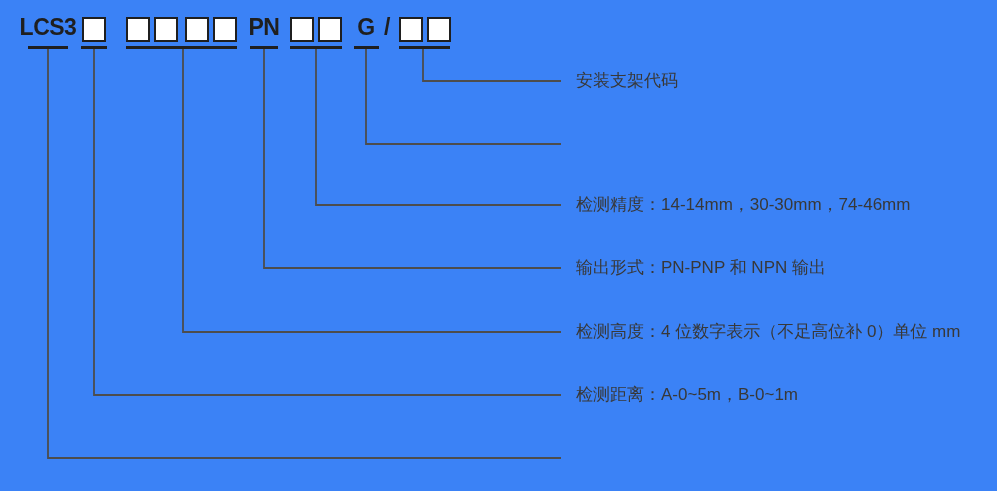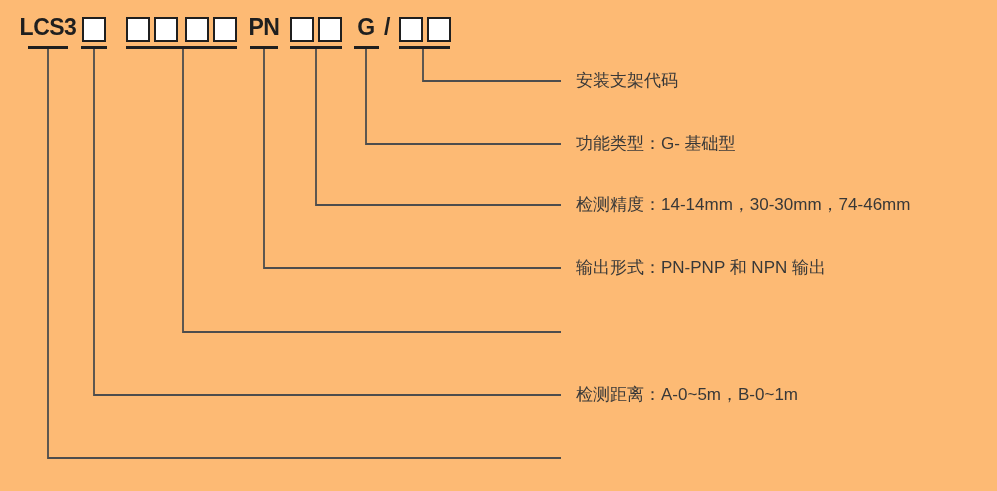--- a/index.html
+++ b/index.html
@@ -1,19 +1,19 @@
 <!DOCTYPE html>
 <html><head>
 <meta charset="utf-8">
 <style>
   html,body { margin:0; padding:0; background:#ffffff; }
   .canvas {
     position:relative;
     width:997px; height:491px;
-    background:#fdba74;
+    background:#3b82f6;
     font-family:"Liberation Sans","DejaVu Sans",sans-serif;
     overflow:hidden;
   }
   .connector-svg { position:absolute; left:0; top:0; width:997px; height:491px; }
   .connector-svg polyline { fill:none; stroke:#4d4d4d; stroke-width:1.8; }
 
   .code-text {
     position:absolute; top:13px;
     transform:translateX(-50%);
     font-size:23px; font-weight:700; letter-spacing:-0.5px;
@@ -74,18 +74,18 @@
 
   <div class="underline" style="left:28px;  width:40px;"></div>
   <div class="underline" style="left:81px;  width:26px;"></div>
   <div class="underline" style="left:126px; width:111px;"></div>
   <div class="underline" style="left:250px; width:28px;"></div>
   <div class="underline" style="left:290px; width:52px;"></div>
   <div class="underline" style="left:354px; width:25px;"></div>
   <div class="underline" style="left:399px; width:51px;"></div>
 
   <div class="field-label" style="top:81px;">安装支架代码</div>
-  <div class="field-label" style="top:144px;">功能类型：G- 基础型</div>
   <div class="field-label" style="top:205px;">检测精度：14-14mm，30-30mm，74-46mm</div>
   <div class="field-label" style="top:268px;">输出形式：PN-PNP 和 NPN 输出</div>
+  <div class="field-label" style="top:332px;">检测高度：4 位数字表示（不足高位补 0）单位 mm</div>
   <div class="field-label" style="top:395px;">检测距离：A-0~5m，B-0~1m</div>
 
 </div>
 
 </body></html>

